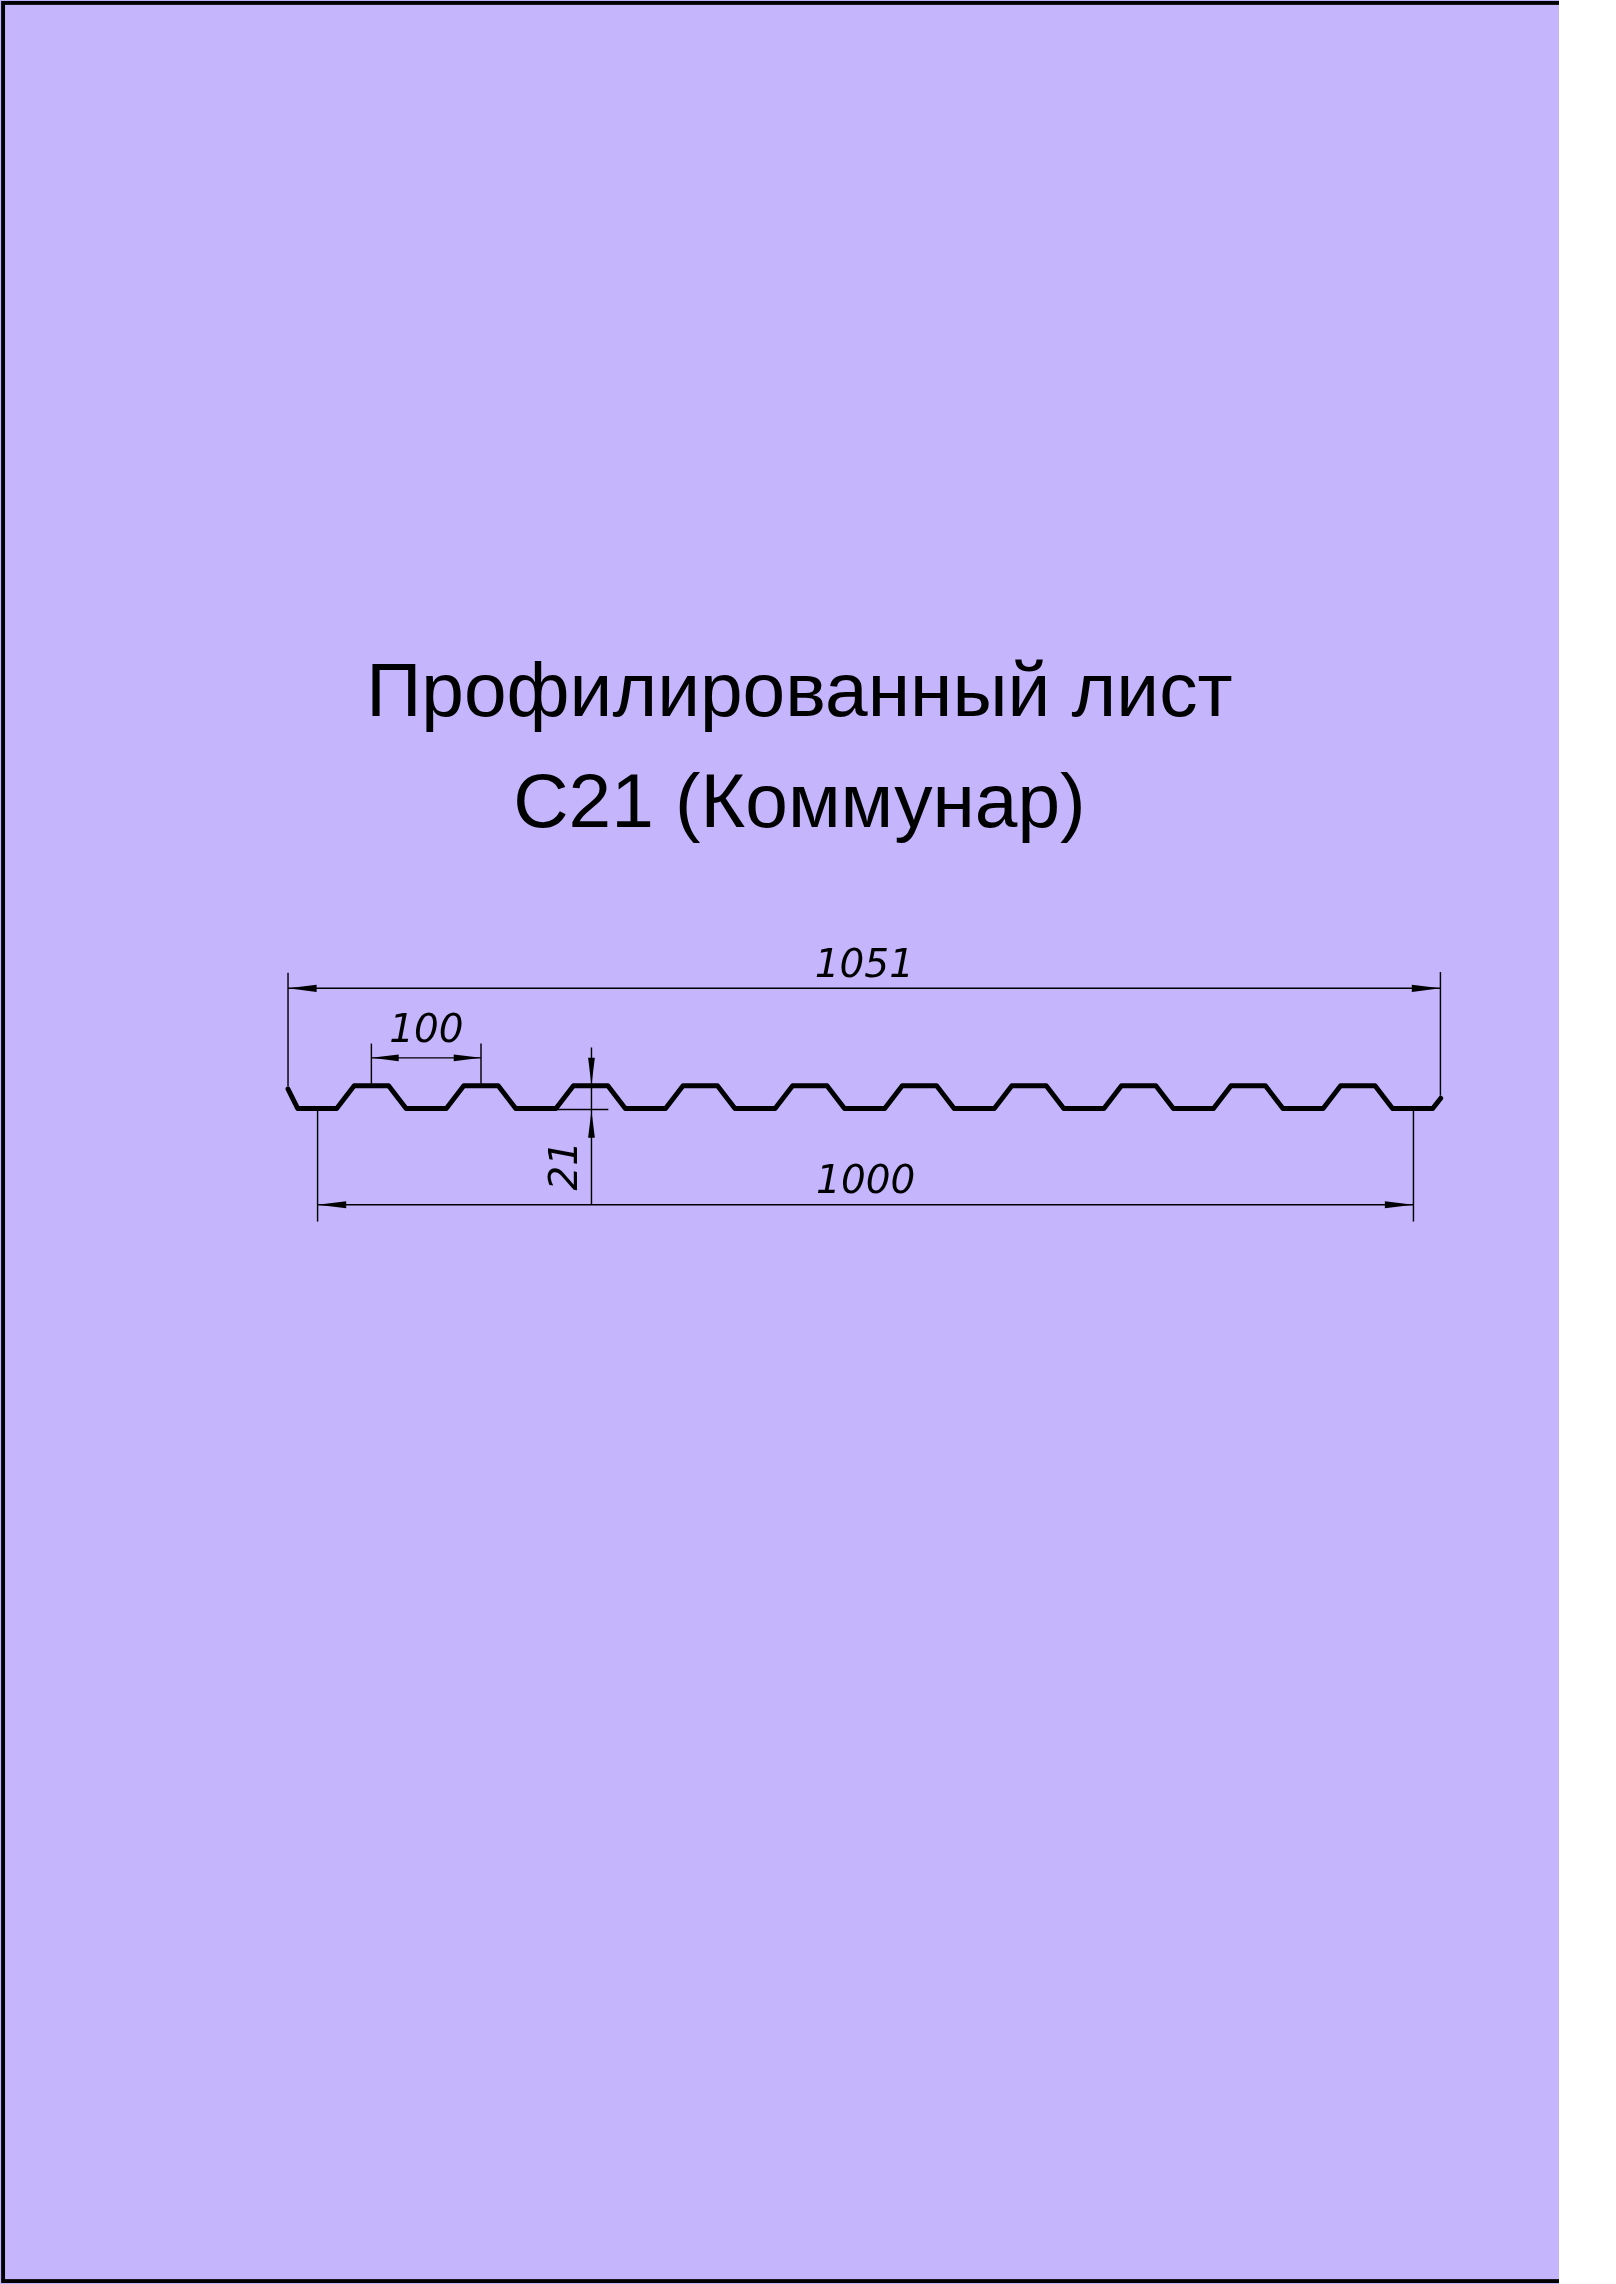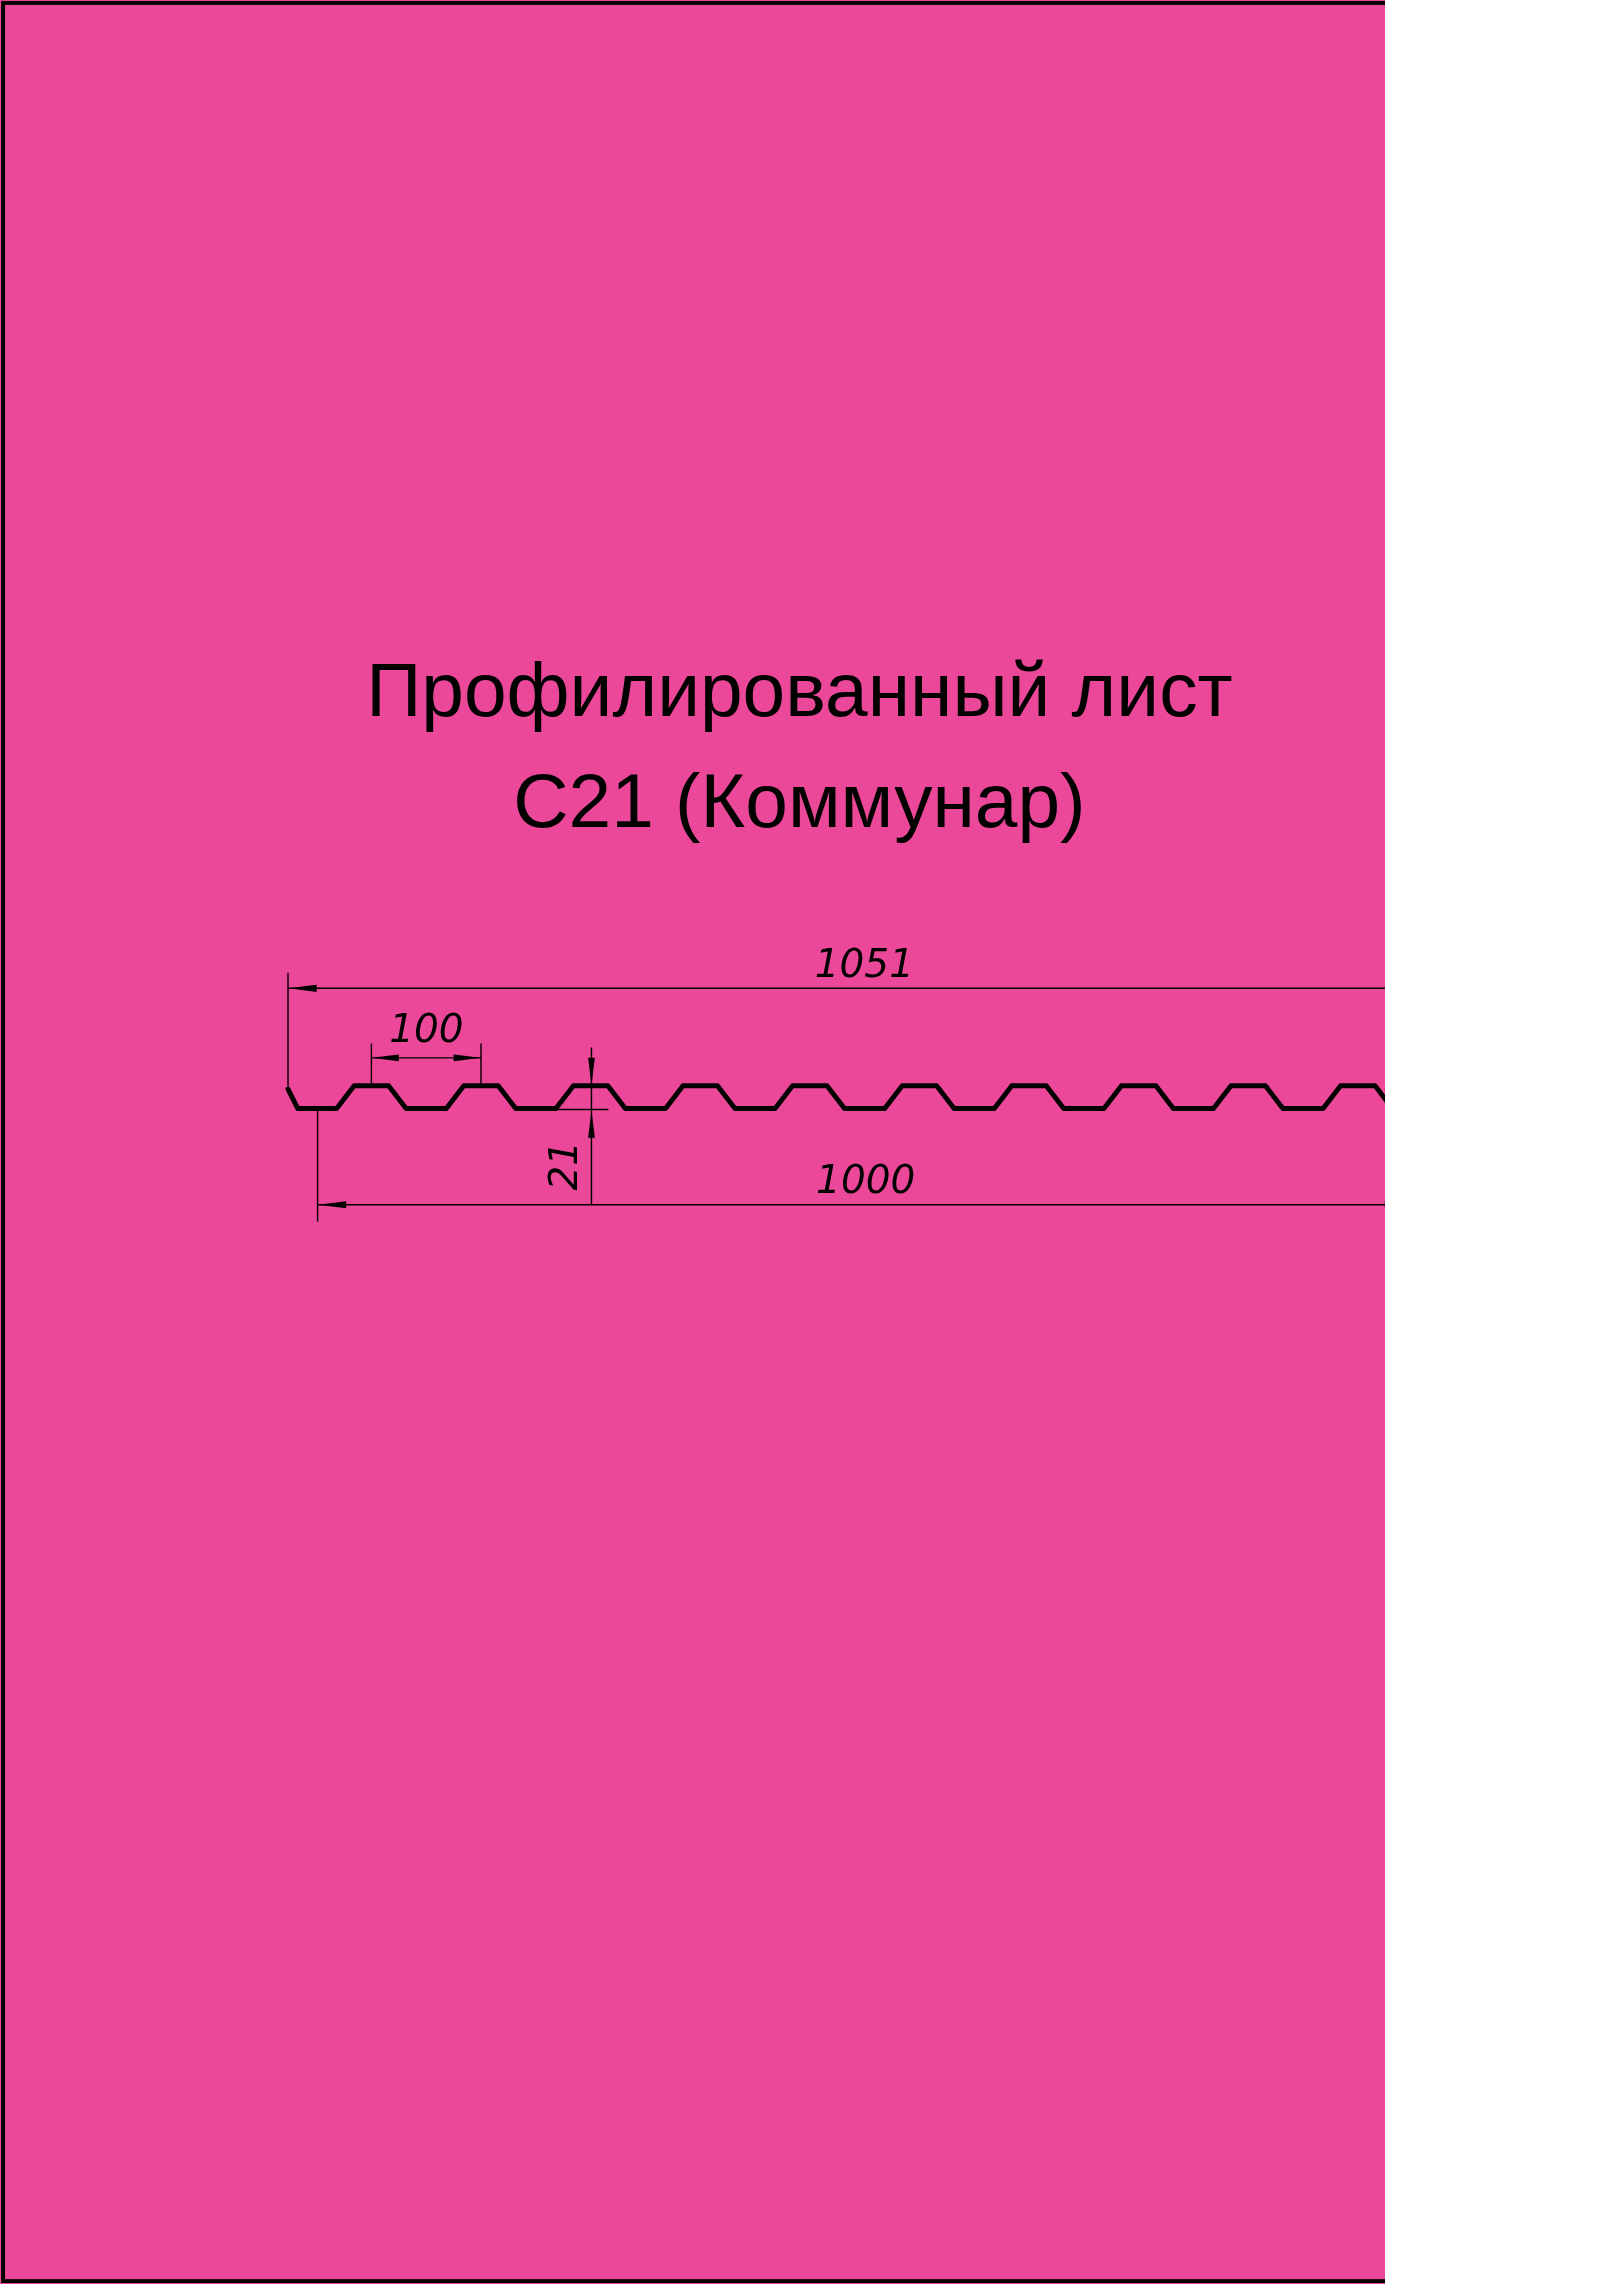--- a/index.html
+++ b/index.html
@@ -1,20 +1,20 @@
 <!DOCTYPE html>
 <html style="font-size:10.4px"><head>
 <meta charset="utf-8">
 <style>
   html, body { margin: 0; padding: 0; background: #ffffff; }
   .page {
     position: relative;
-    width: 1385px;
+    width: 1559px;
     height: 2284px;
-    background: #ec4899;
+    background: #c4b5fd;
     overflow: hidden;
   }
   svg.sheet-drawing { position: absolute; left: 0; top: 0; }
   .title-text {
     font-family: "Liberation Sans", sans-serif;
     font-weight: 400;
     font-size: 118px;
     fill: #000000;
   }
   .dim-text {

